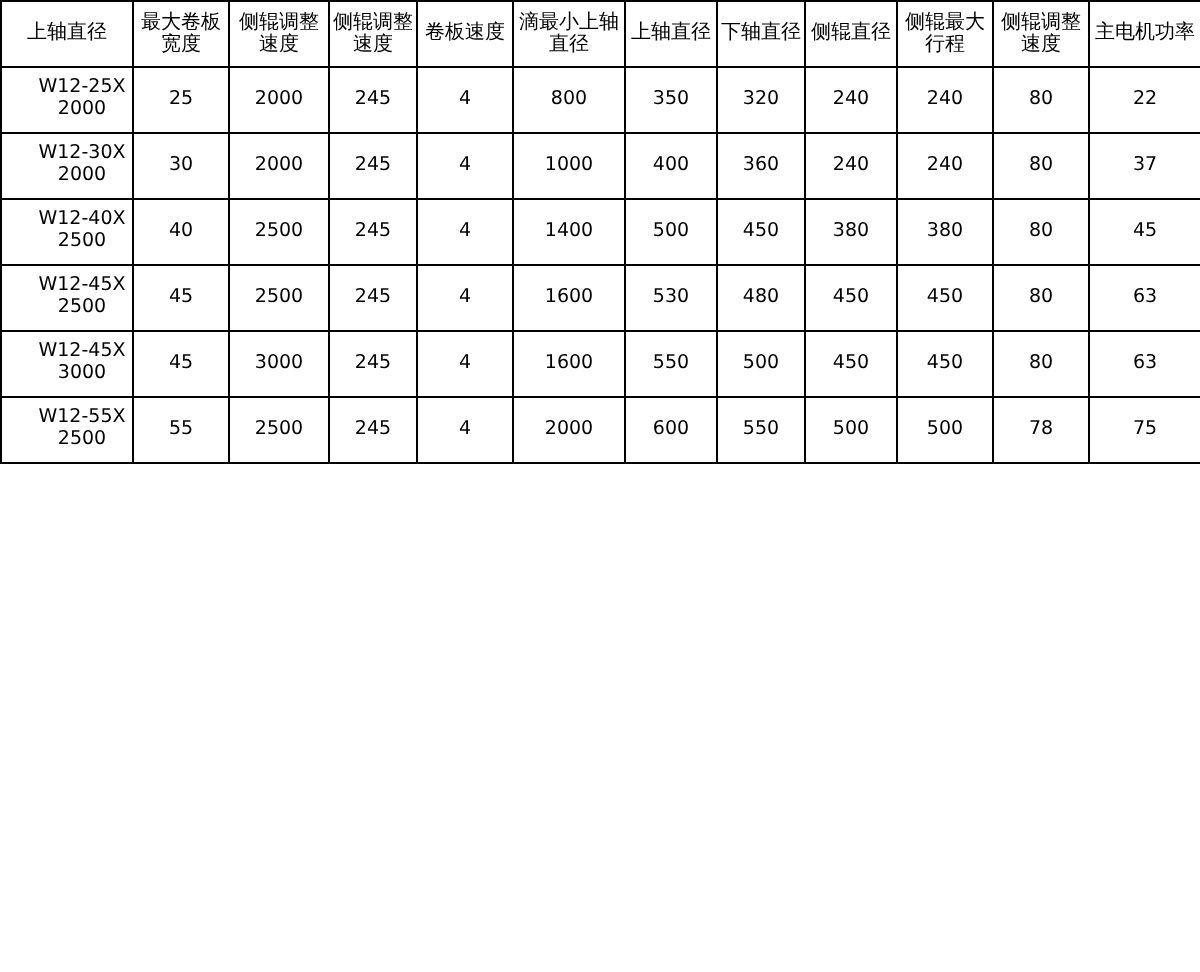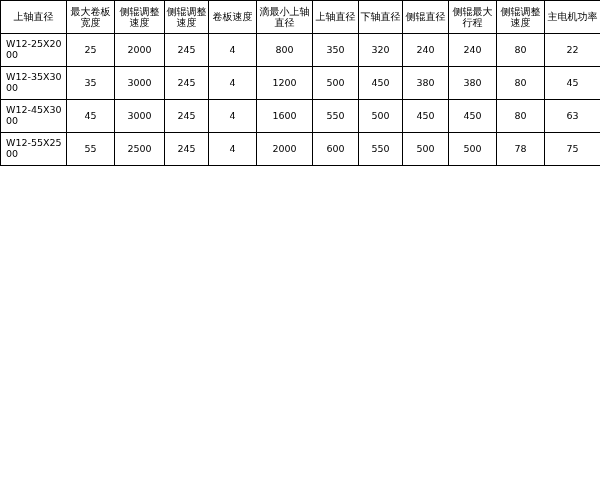--- a/index.html
+++ b/index.html
@@ -33,22 +33,22 @@
   #spec-table thead th {
     font-weight: normal;
     height: 28px;
     padding: 2px 0;
   }
   #spec-table tbody td {
     height: 30px;
     font-size: 9.5px;
   }
   #spec-table tbody td.model {
-    text-align: left;
-    padding-left: 5px;
+    text-align: center;
+    padding-left: 16px;
     word-break: break-all;
   }
   col.c0 { width: 66px; }
   col.c1 { width: 48px; }
   col.c2 { width: 50px; }
   col.c3 { width: 44px; }
   col.c4 { width: 48px; }
   col.c5 { width: 56px; }
   col.c6 { width: 46px; }
   col.c7 { width: 44px; }
@@ -100,32 +100,60 @@
         <td>4</td>
         <td>800</td>
         <td>350</td>
         <td>320</td>
         <td>240</td>
         <td>240</td>
         <td>80</td>
         <td>22</td>
       </tr>
       <tr>
-        <td class="model">W12-35X3000</td>
-        <td>35</td>
-        <td>3000</td>
+        <td class="model">W12-30X2000</td>
+        <td>30</td>
+        <td>2000</td>
         <td>245</td>
         <td>4</td>
-        <td>1200</td>
+        <td>1000</td>
+        <td>400</td>
+        <td>360</td>
+        <td>240</td>
+        <td>240</td>
+        <td>80</td>
+        <td>37</td>
+      </tr>
+      <tr>
+        <td class="model">W12-40X2500</td>
+        <td>40</td>
+        <td>2500</td>
+        <td>245</td>
+        <td>4</td>
+        <td>1400</td>
         <td>500</td>
         <td>450</td>
         <td>380</td>
         <td>380</td>
         <td>80</td>
         <td>45</td>
+      </tr>
+      <tr>
+        <td class="model">W12-45X2500</td>
+        <td>45</td>
+        <td>2500</td>
+        <td>245</td>
+        <td>4</td>
+        <td>1600</td>
+        <td>530</td>
+        <td>480</td>
+        <td>450</td>
+        <td>450</td>
+        <td>80</td>
+        <td>63</td>
       </tr>
       <tr>
         <td class="model">W12-45X3000</td>
         <td>45</td>
         <td>3000</td>
         <td>245</td>
         <td>4</td>
         <td>1600</td>
         <td>550</td>
         <td>500</td>

